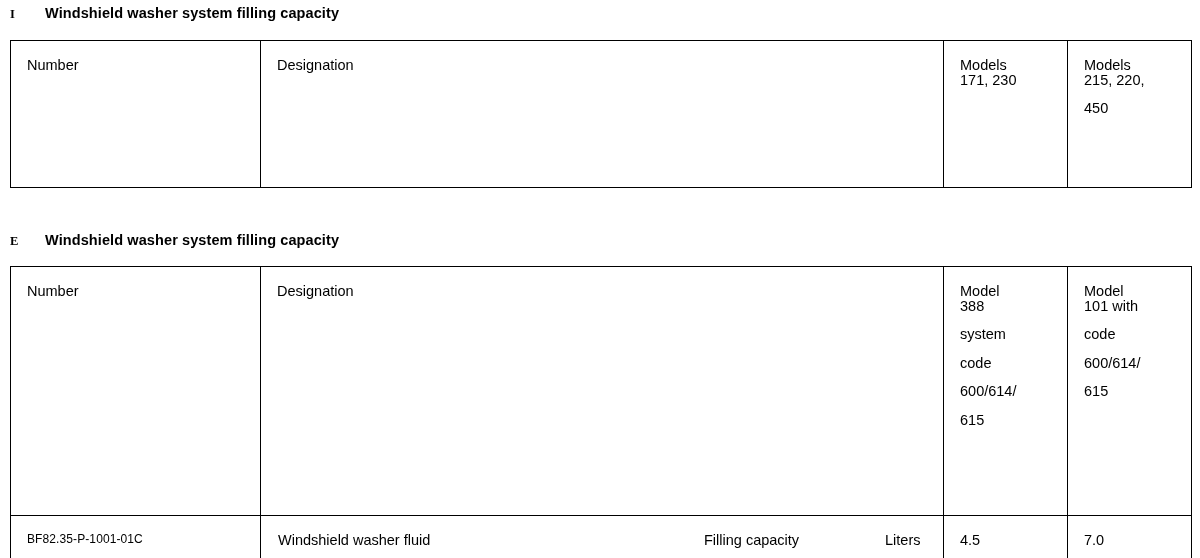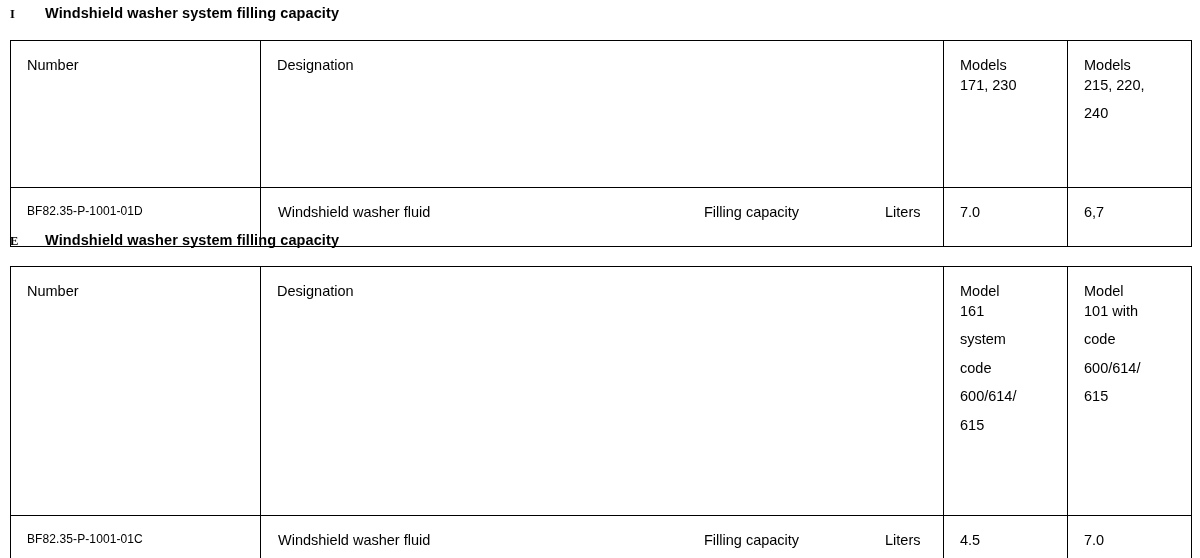--- a/index.html
+++ b/index.html
@@ -81,21 +81,21 @@
   .hdr-model {
     font-size: 14.5px;
   }
   .hdr-model .lines {
     padding: 9px 0 0 8px;
   }
   .hdr-model .lines .ln {
     display: block;
     line-height: 1.0;
   }
-  .hdr-model .lines .ln + .ln { margin-top: 5px; }
+  .hdr-model .lines .ln + .ln { }
   .hdr-model .lines .ln.gap   { margin-top: 14px; }
 
   
   .data-row td { font-size: 13.5px; }
   .cell-number-val {
     font-size: 12px;
     letter-spacing: 0.1px;
   }
   .desig-inner {
     position: relative;
@@ -175,40 +175,22 @@
         <td class="hdr-model">
           <div class="lines">
             <span class="ln">Models</span>
             <span class="ln">171, 230</span>
           </div>
         </td>
         <td class="hdr-model">
           <div class="lines">
             <span class="ln">Models</span>
             <span class="ln">215, 220,</span>
-            <span class="ln gap">240</span>
-          </div>
-        </td>
-      </tr>
-      <tr class="row-data data-row">
-        <td>
-          <div class="cell-pad cell-number-val">BF82.35-P-1001-01D</div>
-        </td>
-        <td>
-          <div class="desig-inner">
-            <span class="desig-name">Windshield washer fluid</span>
-            <span class="desig-prop">Filling capacity</span>
-            <span class="desig-unit">Liters</span>
-          </div>
-        </td>
-        <td>
-          <div class="cell-pad val-cell">7.0</div>
-        </td>
-        <td>
-          <div class="cell-pad val-cell">6,7</div>
+            <span class="ln gap">450</span>
+          </div>
         </td>
       </tr>
     </tbody>
   </table>
 
   <div class="section-caption" id="caption-2">
     <span class="section-letter">E</span>
     <span class="section-title">Windshield washer system filling capacity</span>
   </div>
 
@@ -223,21 +205,21 @@
       <tr class="row-head">
         <td class="hdr-number">
           <div class="cell-pad">Number</div>
         </td>
         <td class="hdr-desig">
           <div class="cell-pad">Designation</div>
         </td>
         <td class="hdr-model">
           <div class="lines">
             <span class="ln">Model</span>
-            <span class="ln">161</span>
+            <span class="ln">388</span>
             <span class="ln gap">system</span>
             <span class="ln gap">code</span>
             <span class="ln gap">600/614/</span>
             <span class="ln gap">615</span>
           </div>
         </td>
         <td class="hdr-model">
           <div class="lines">
             <span class="ln">Model</span>
             <span class="ln">101 with</span>

